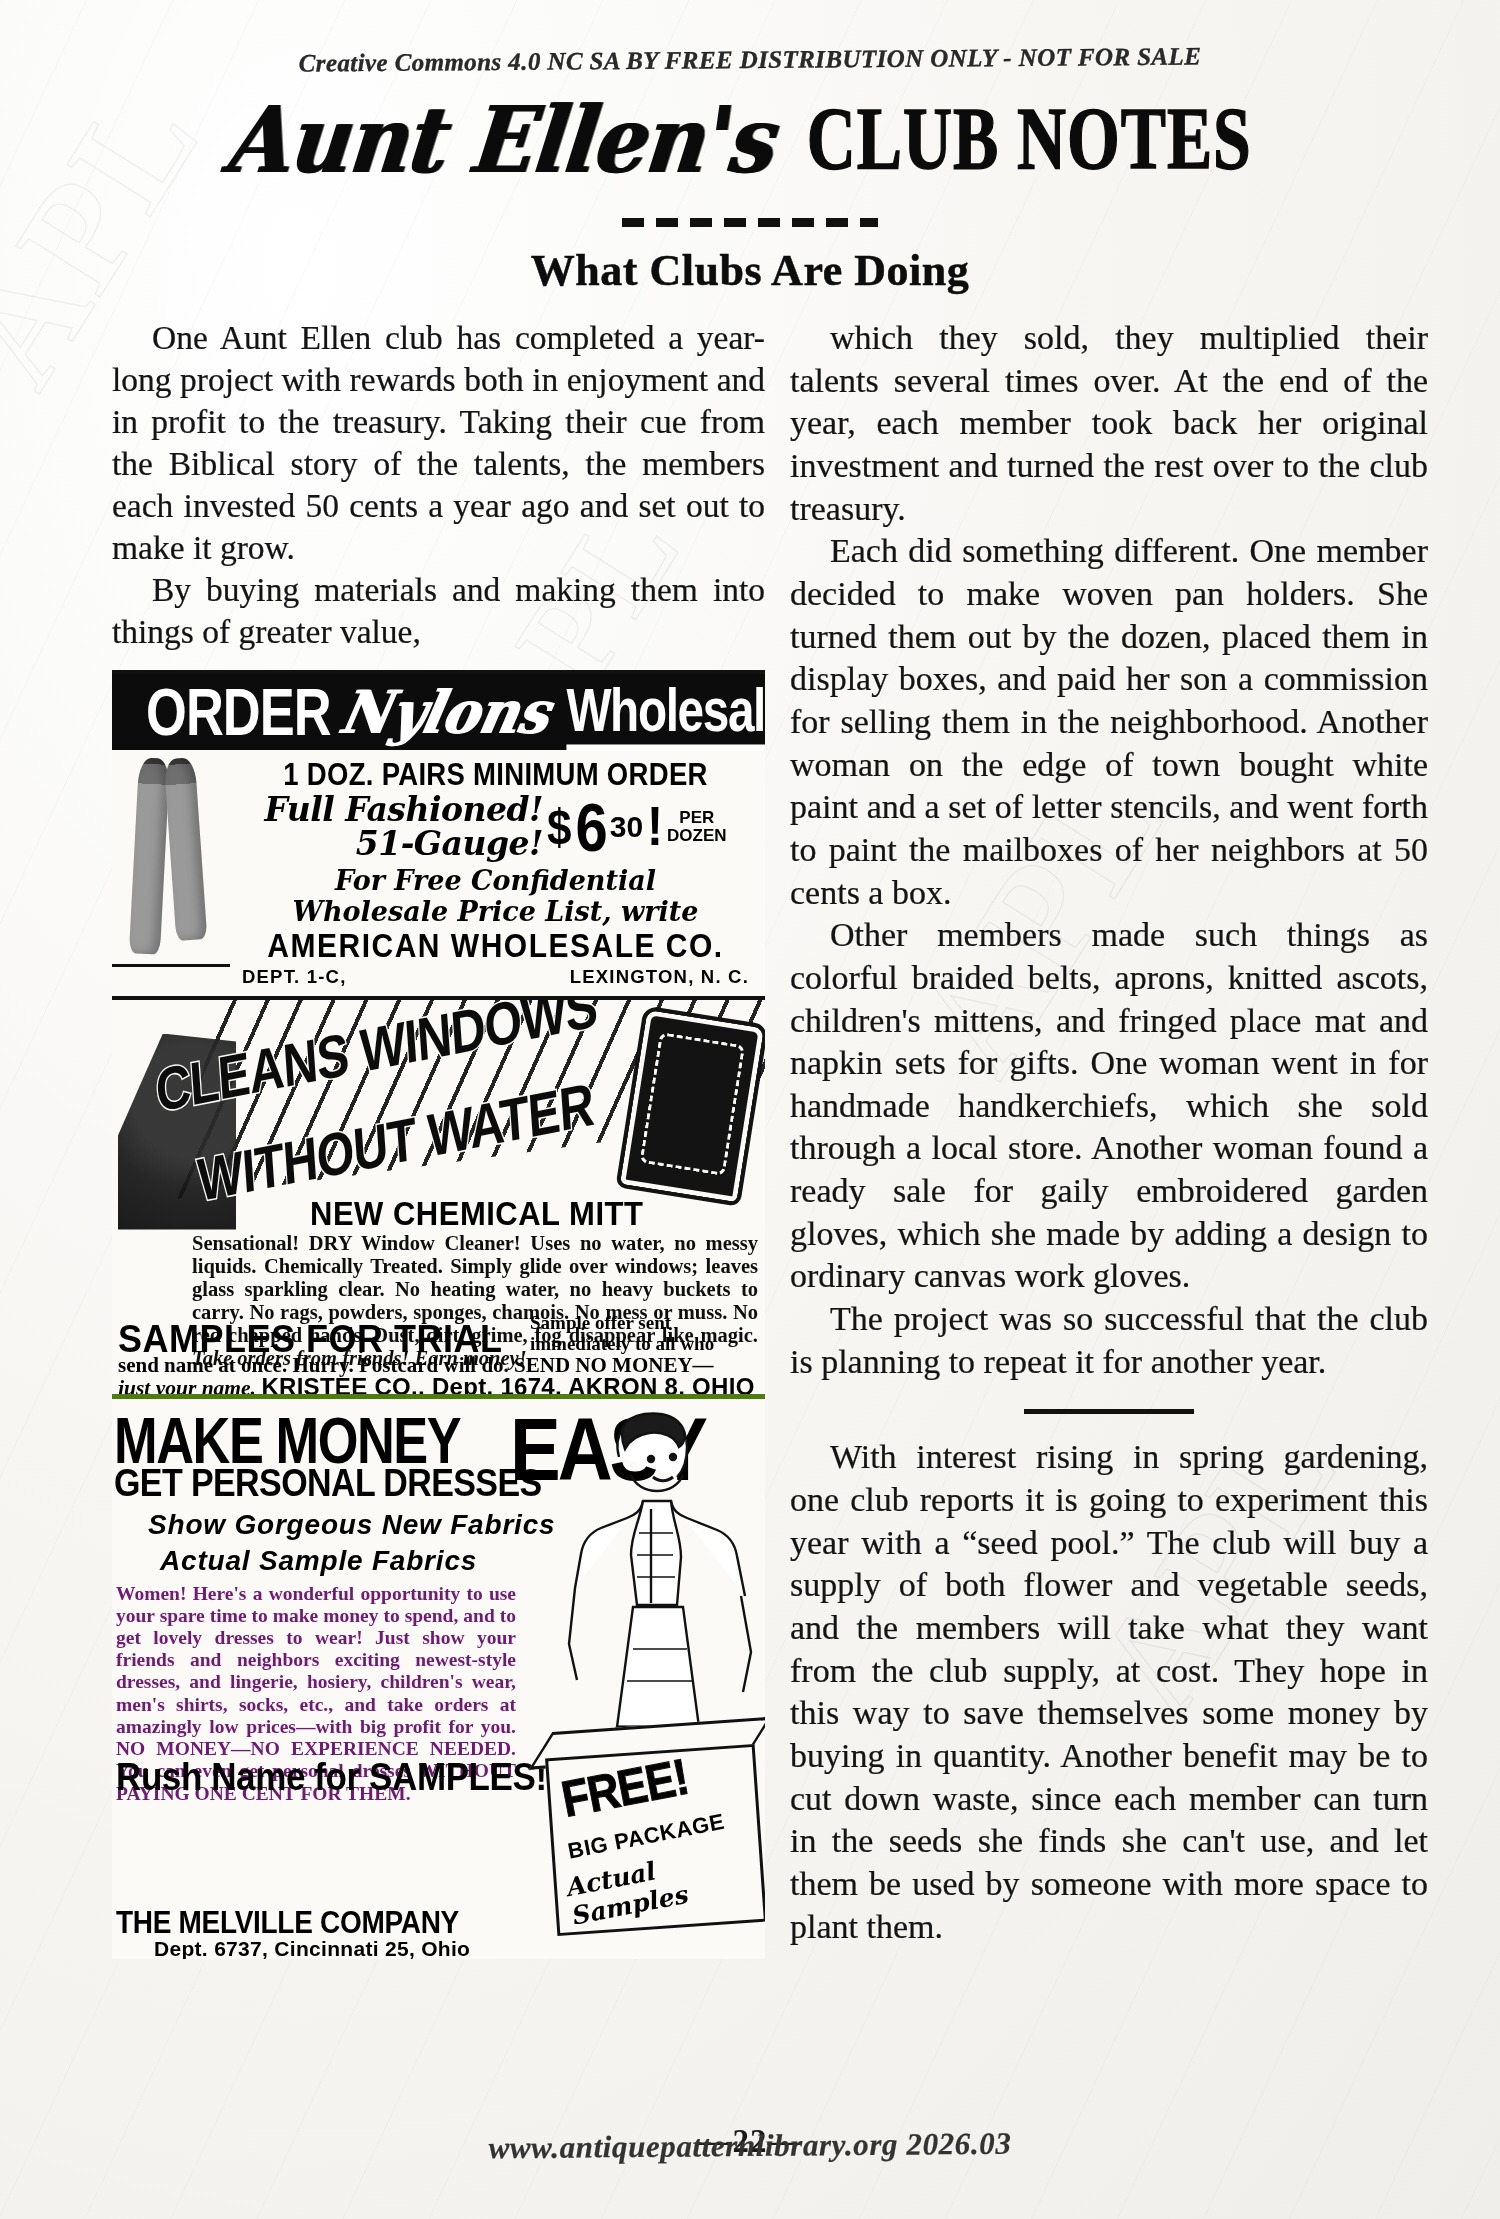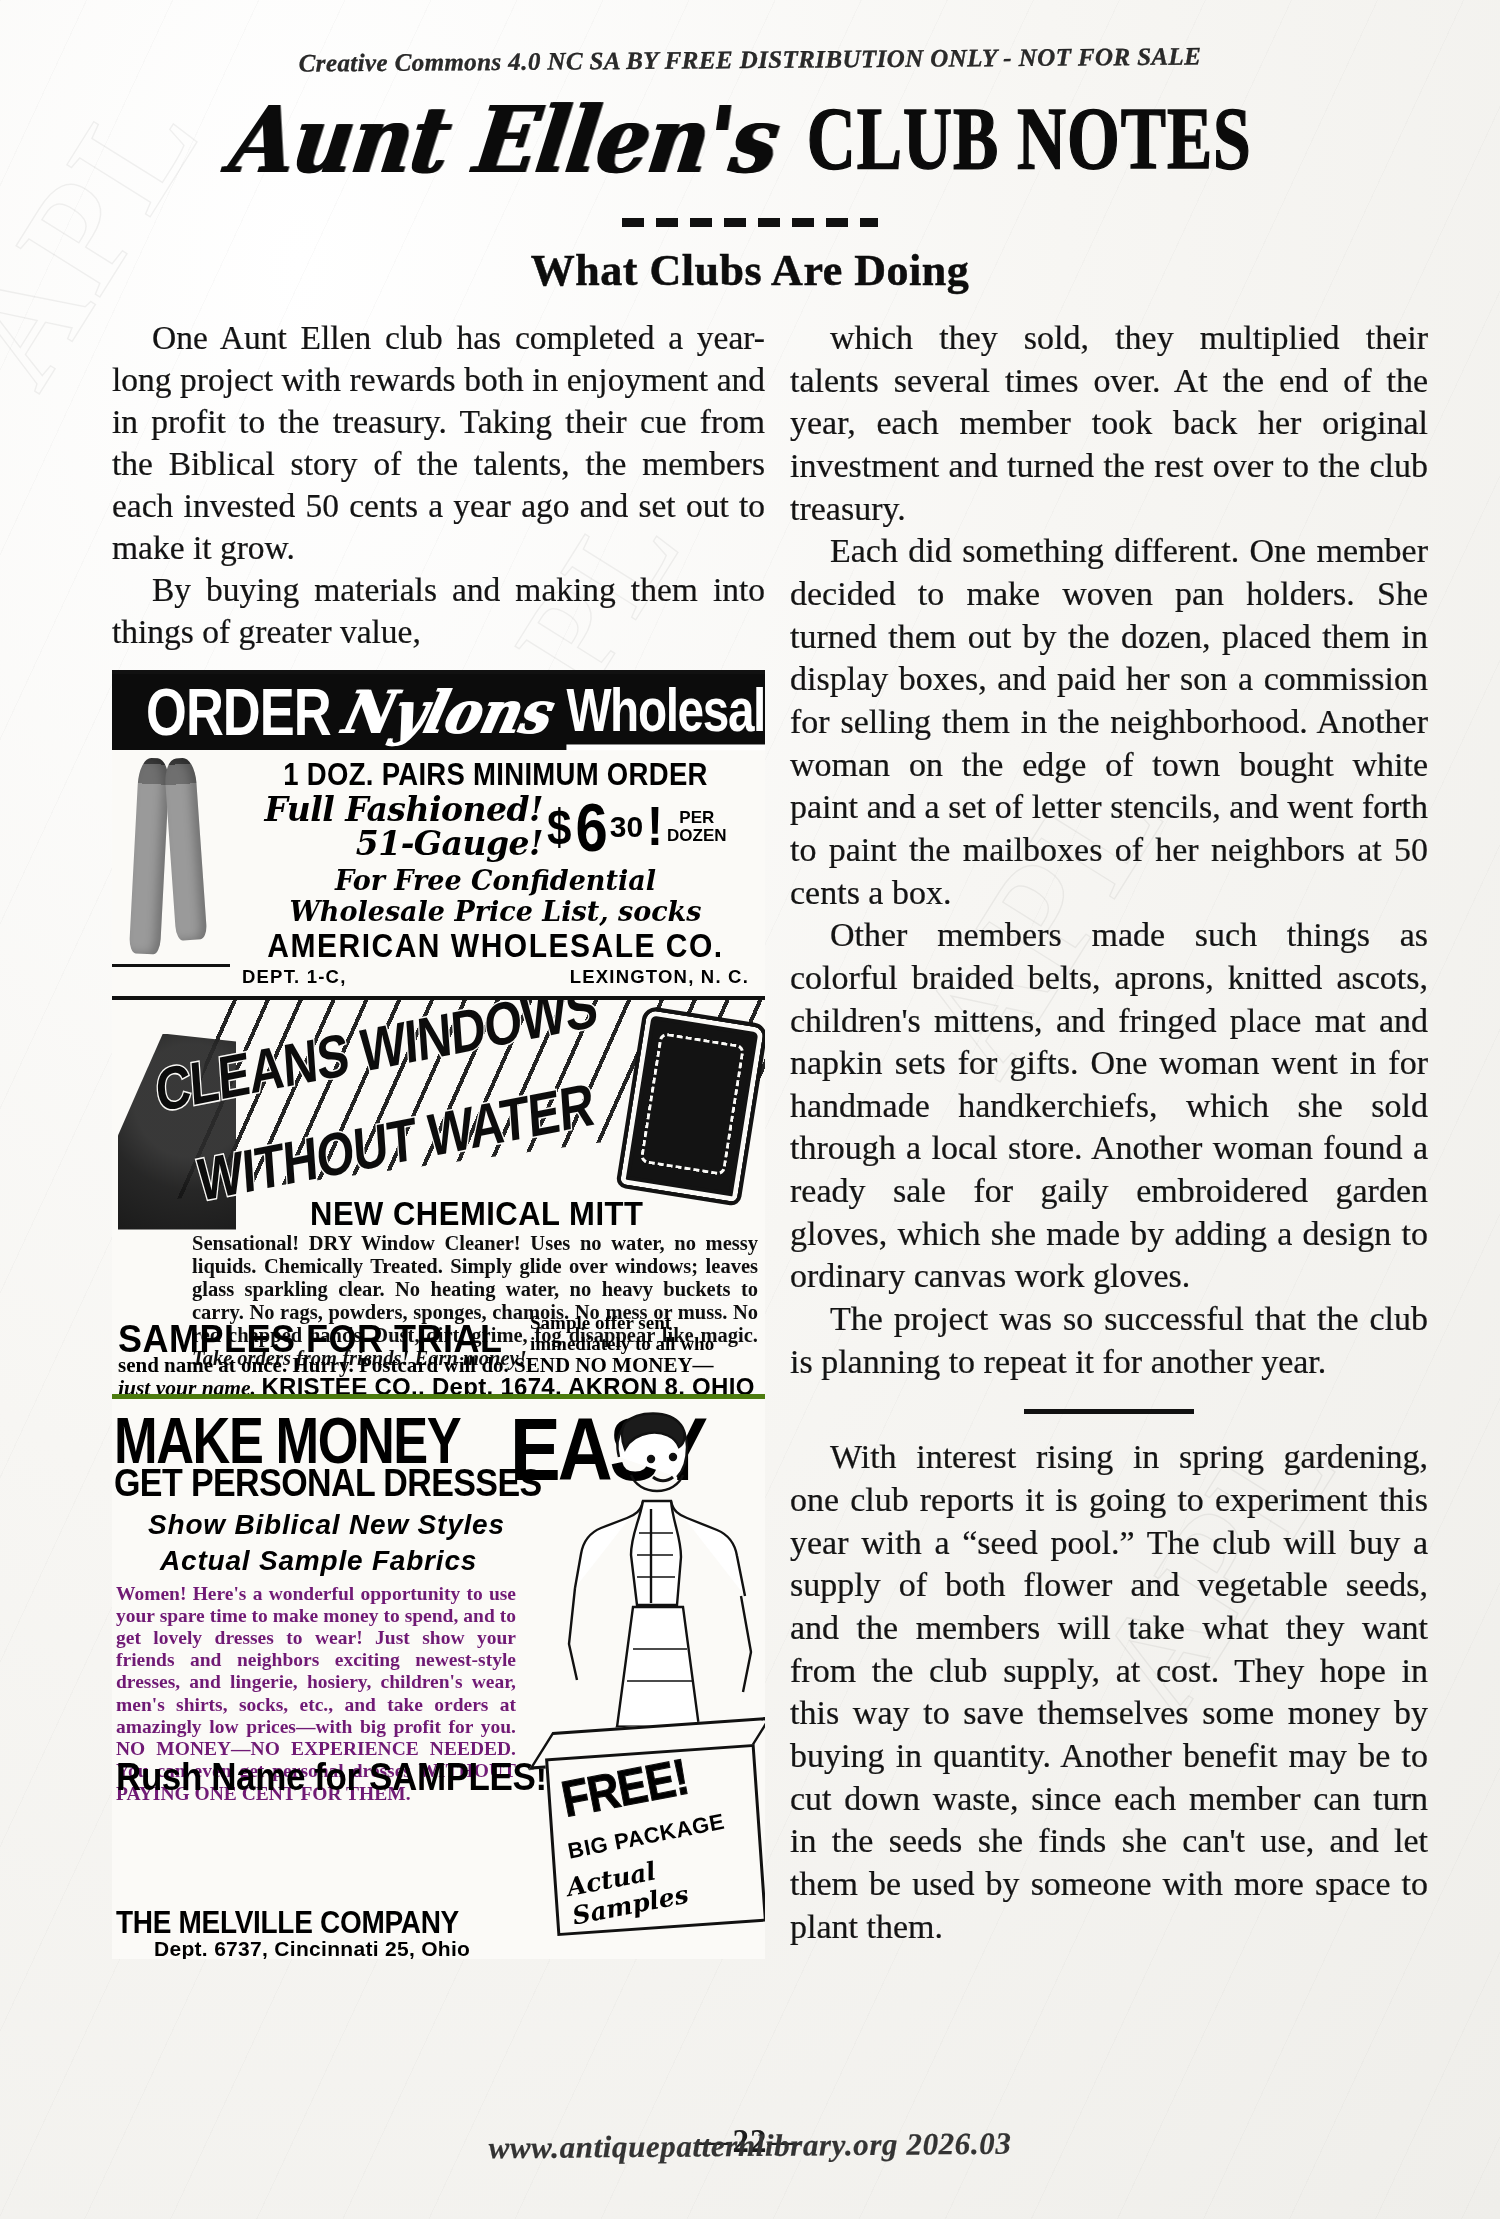--- a/index.html
+++ b/index.html
@@ -439,21 +439,21 @@
           <span class="ad1-dollar">$</span>
           <span class="ad1-six">6</span>
           <span class="ad1-cents">30</span>
           <span class="ad1-bang">!</span>
           <span class="ad1-per">
             <span>PER</span><br>
             <span>DOZEN</span>
           </span>
         </div>
         <span class="ad1-free">For Free Confidential</span>
-        <span class="ad1-wpl">Wholesale Price List, socks</span>
+        <span class="ad1-wpl">Wholesale Price List, write</span>
         <span class="ad1-co">AMERICAN  WHOLESALE  CO.</span>
         <div class="ad1-dept">
           <span>DEPT. 1-C,</span>
           <span>LEXINGTON, N. C.</span>
         </div>
       </div>
     </div>
   </div>
 
   <div class="ad ad2">
@@ -477,21 +477,21 @@
     <div class="k-last2">
       <span class="ital">just your name.</span>
       <span class="big">KRISTEE CO., Dept. 1674, AKRON 8, OHIO</span>
     </div>
   </div>
 
   <div class="ad ad3">
     <div class="m-make">MAKE MONEY</div>
     <div class="m-easy">EASY</div>
     <div class="m-get">GET PERSONAL DRESSES</div>
-    <div class="m-show">Show Biblical New Styles</div>
+    <div class="m-show">Show Gorgeous New Fabrics</div>
     <div class="m-actual">Actual Sample Fabrics</div>
     <div class="m-copy">Women! Here's a wonderful opportunity to use your spare time to make money to spend, and to get lovely dresses to wear! Just show your friends and neighbors exciting newest-style dresses, and lingerie, hosiery, children's wear, men's shirts, socks, etc., and take orders at amazingly low prices—with big profit for you. NO MONEY—NO EXPERIENCE NEEDED. You can even get personal dresses WITHOUT PAYING ONE CENT FOR THEM.</div>
     <div class="m-rush">Rush Name for SAMPLES!</div>
     <div class="m-company">THE MELVILLE COMPANY</div>
     <div class="m-dept">Dept. 6737, Cincinnati 25, Ohio</div>
 
     <svg class="m-lady" viewBox="0 0 218 420">
       <g fill="none" stroke="#111" stroke-width="2.4">
         <path d="M72 52c-6-22 6-40 30-42 24-2 38 12 38 32 0 14-4 24-10 30" fill="#fff"></path>
         <path d="M78 18c12-12 44-14 56 2 6 8 4 18-2 22-4-10-16-16-30-14-12 2-20 8-24 16-4-10-4-20 0-26z" fill="#1b1b1b" stroke="#111"></path>

